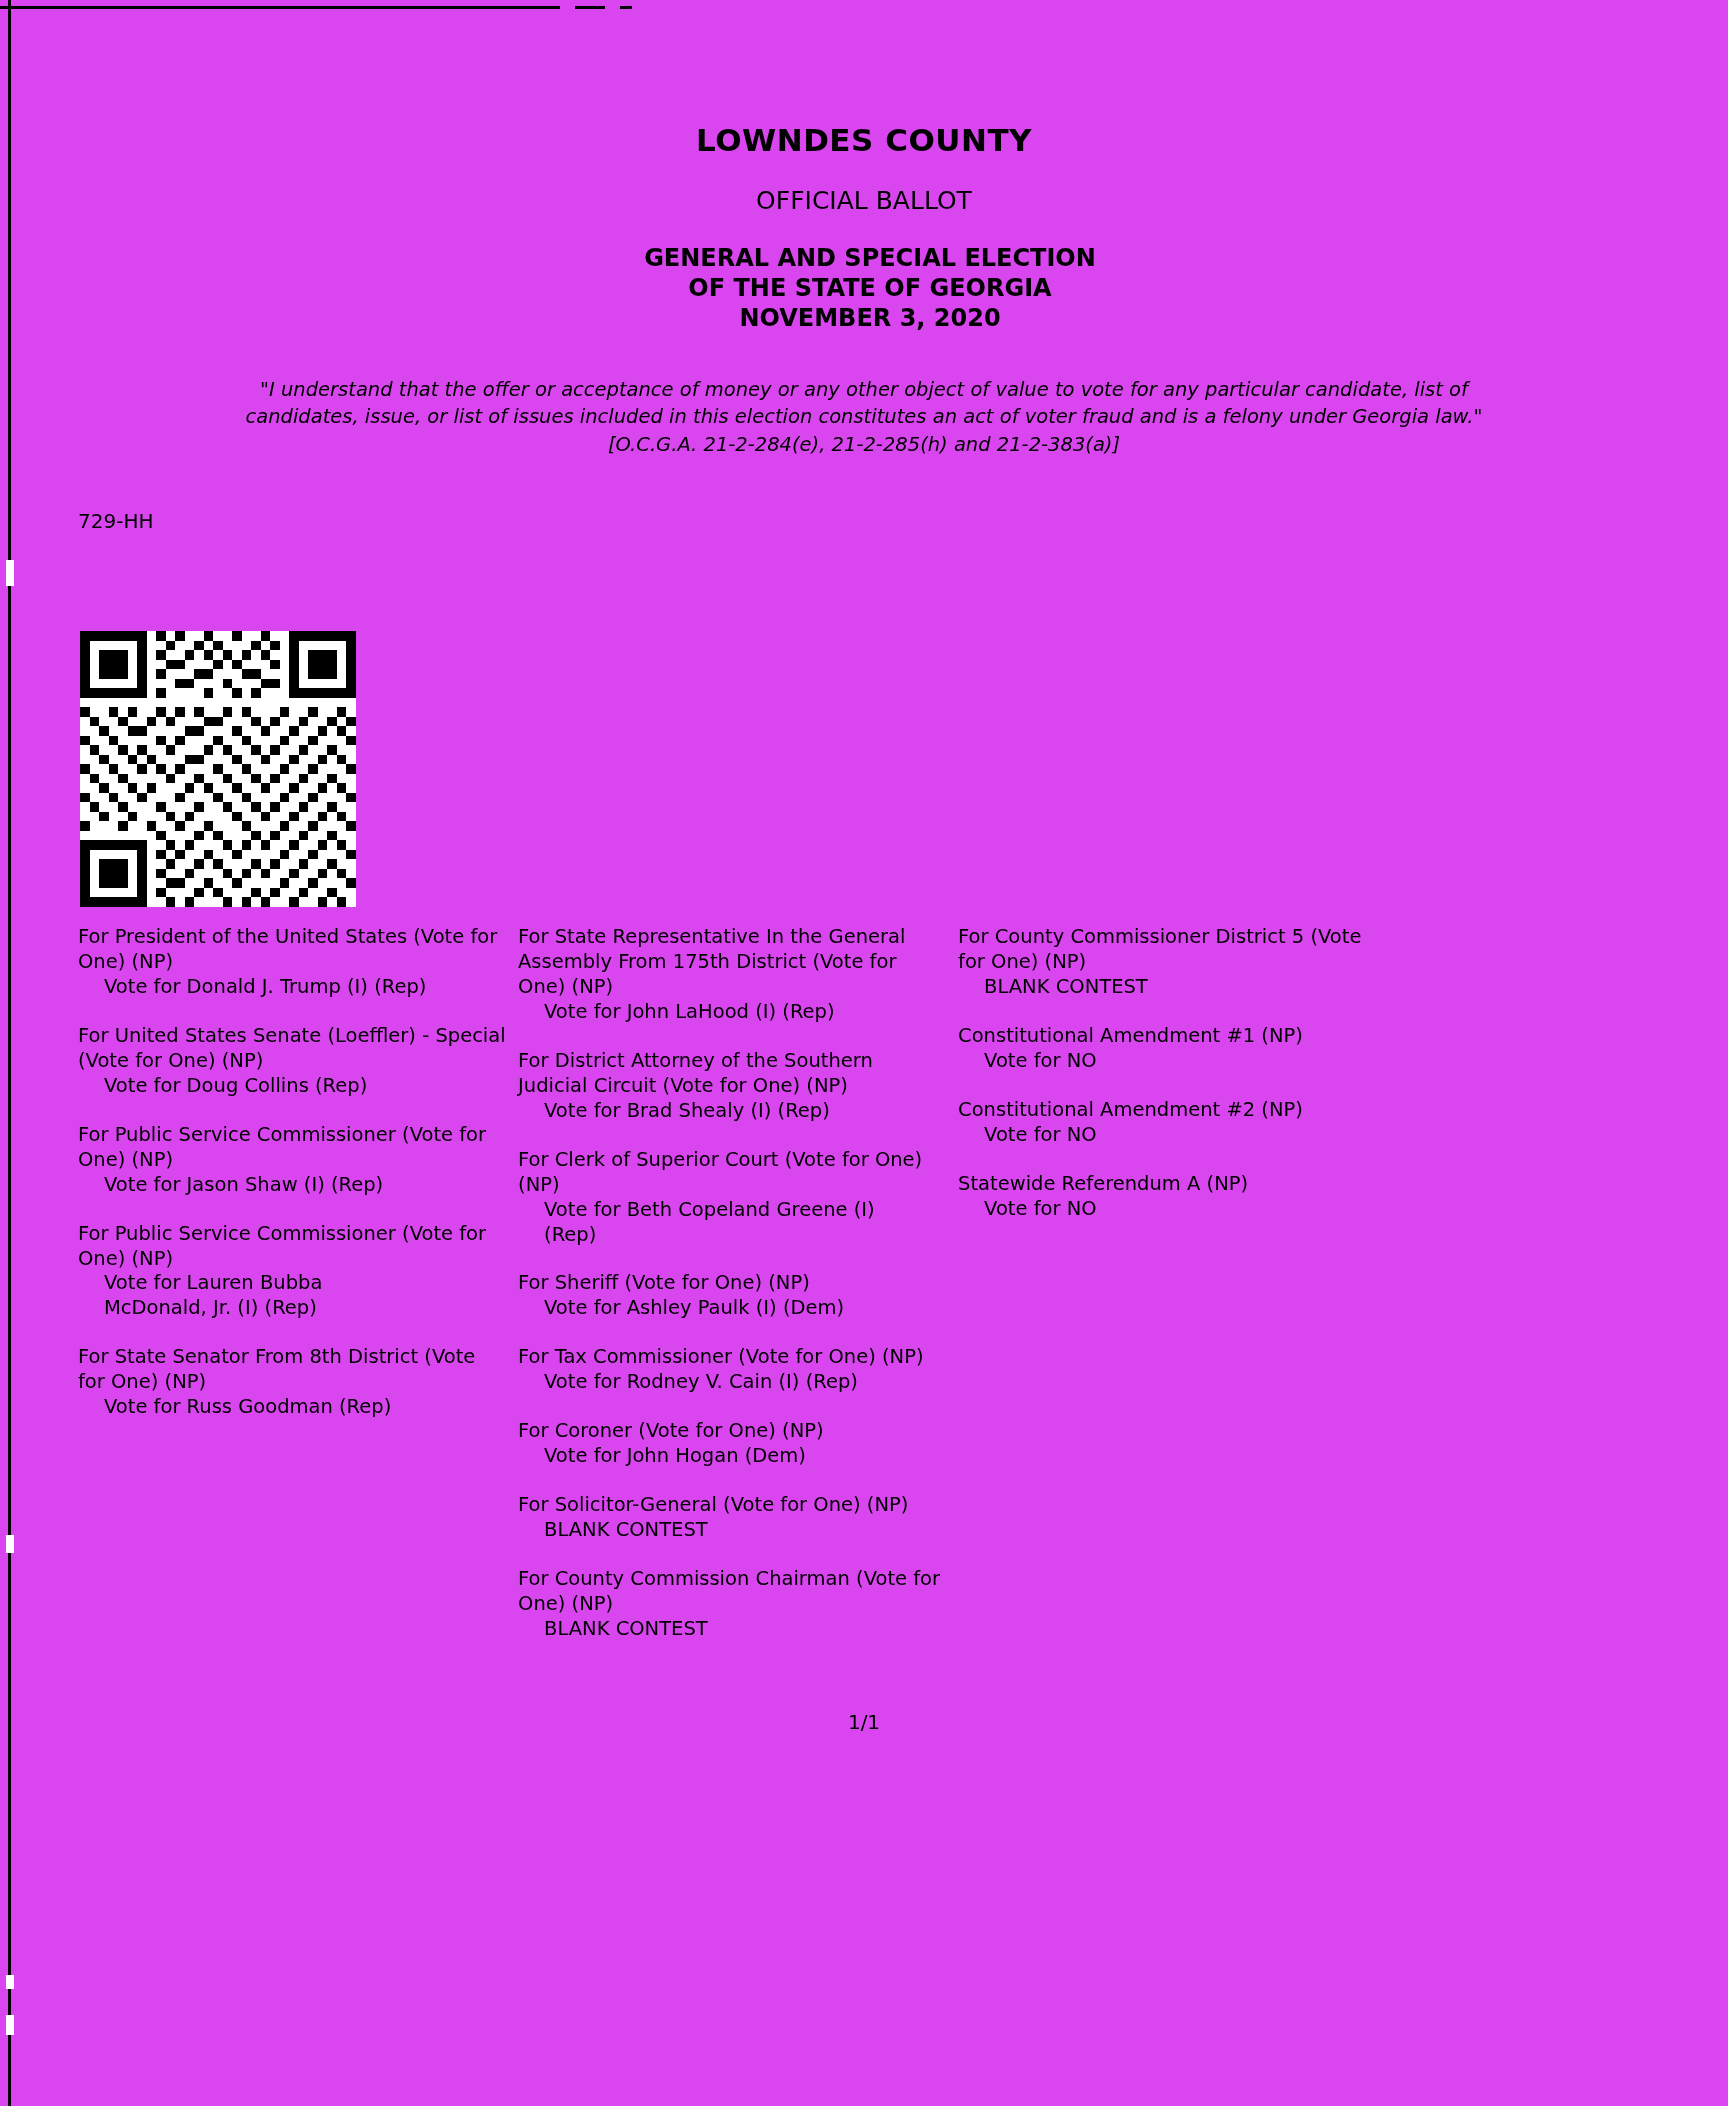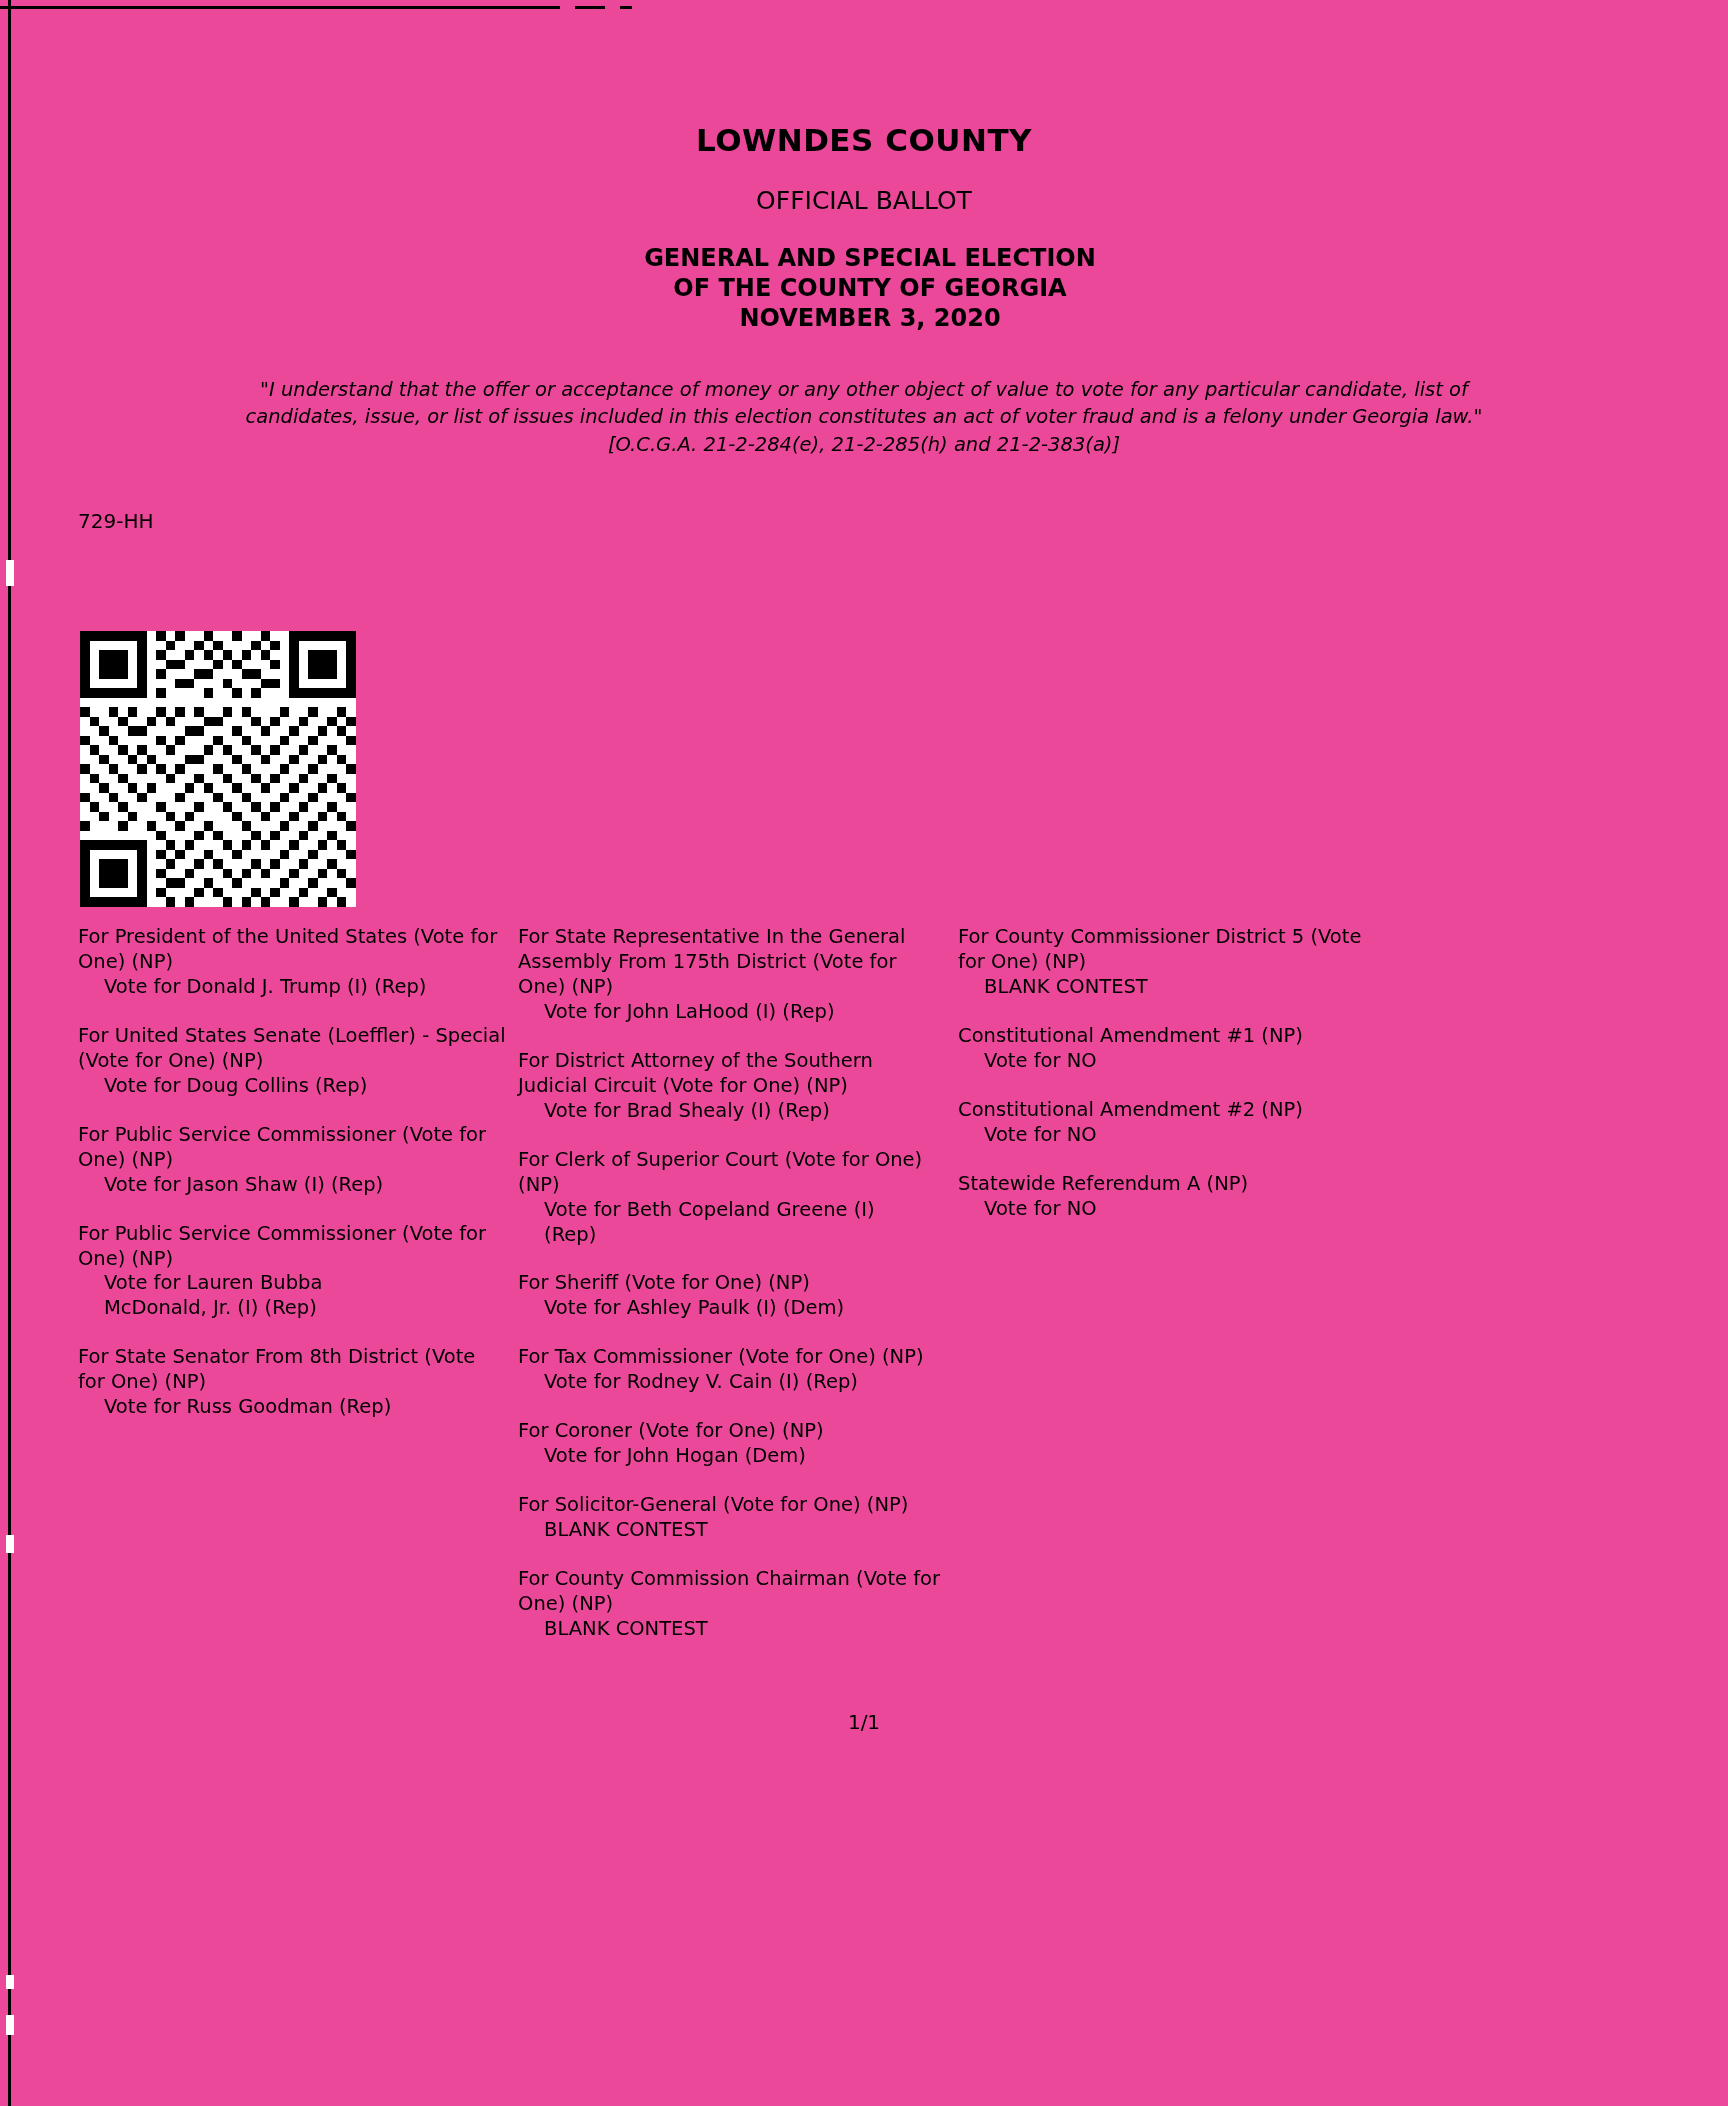--- a/index.html
+++ b/index.html
@@ -8,21 +8,21 @@
     background: #ffffff;
   }
   body {
     font-family: "DejaVu Sans", sans-serif;
     color: #000000;
   }
   .page {
     position: relative;
     width: 1728px;
     height: 2106px;
-    background: #ec4899;
+    background: #d946ef;
     overflow: hidden;
   }
   
   .edge-top {
     position: absolute;
     top: 6px;
     left: 0px;
     width: 560px;
     height: 3px;
     background: #000;
@@ -179,21 +179,21 @@
   <div class="edge-left-break1"></div>
   <div class="edge-left-break2"></div>
   <div class="edge-left-break3"></div>
   <div class="edge-left-break4"></div>
 
   <div class="content">
     <h1 class="title">LOWNDES COUNTY</h1>
     <div class="subtitle">OFFICIAL BALLOT</div>
     <div class="election-lines">
       <div>GENERAL AND SPECIAL ELECTION</div>
-      <div>OF THE COUNTY OF GEORGIA</div>
+      <div>OF THE STATE OF GEORGIA</div>
       <div>NOVEMBER 3, 2020</div>
     </div>
     <div class="oath">"I understand that the offer or acceptance of money or any other object of value to vote for any particular candidate, list of candidates, issue, or list of issues included in this election constitutes an act of voter fraud and is a felony under Georgia law." [O.C.G.A. 21-2-284(e), 21-2-285(h) and 21-2-383(a)]</div>
     <div class="ballot-id">729-HH</div>
 
     <div class="qr">
       <svg width="276" height="276" viewBox="0 0 29 29" shape-rendering="crispEdges">
         <rect width="29" height="29" fill="#ffffff"></rect>
         <g fill="#000000">
           <rect x="0" y="0" width="7" height="1"></rect>

